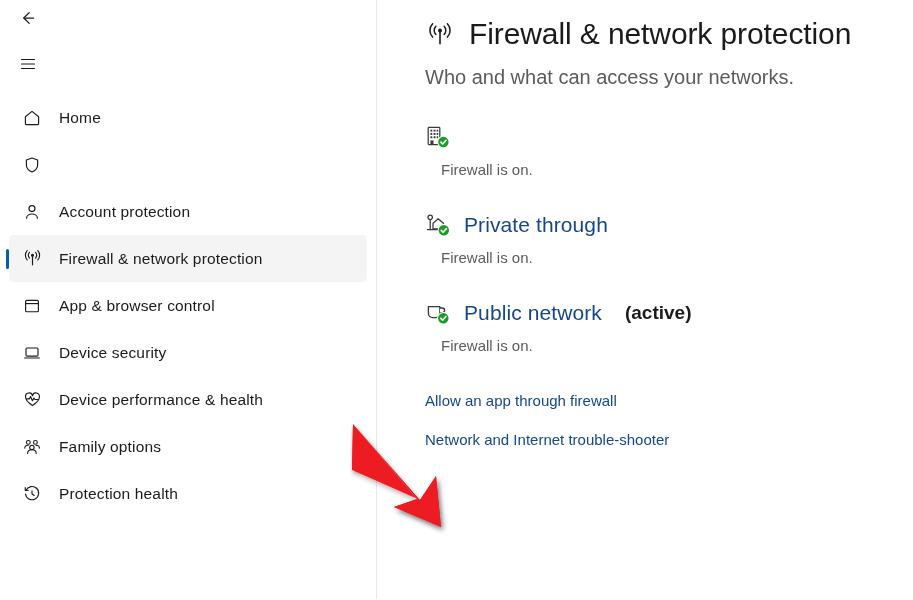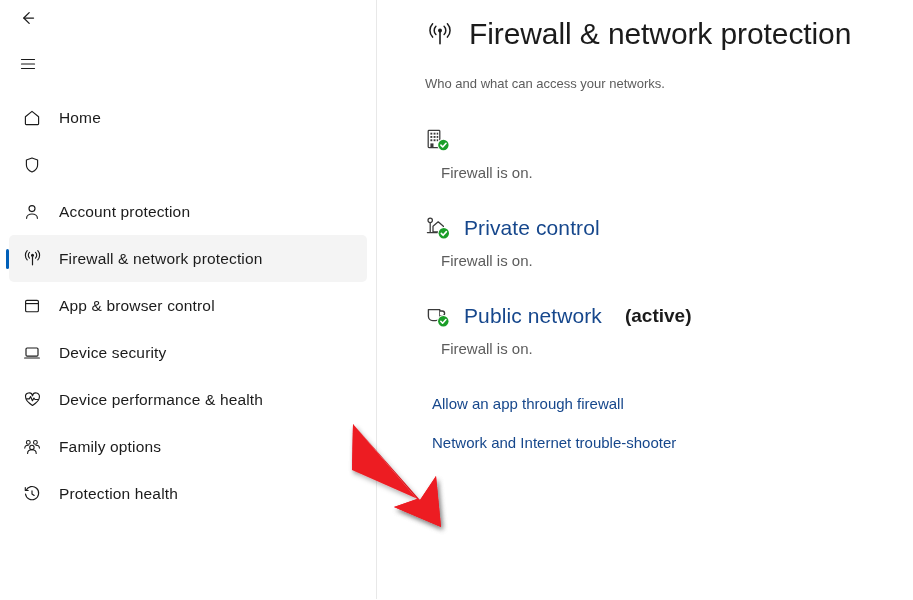--- a/index.html
+++ b/index.html
@@ -121,22 +121,22 @@
   }
   .page-title {
     font-size: 30px;
     font-weight: 400;
     color: #1b1b1b;
     letter-spacing: -0.1px;
     line-height: 1.1;
   }
 
   .page-sub {
-    margin-top: 26px;
-    font-size: 13px;
+    margin-top: 14px;
+    font-size: 20px;
     color: #5c5c5c;
     line-height: 1.3;
   }
 
   .sections { margin-top: 34px; }
 
   .section { margin-bottom: 34px; }
 
   .section-head {
     display: flex;
@@ -167,21 +167,21 @@
     margin-left: 10px;
   }
 
   .section-status {
     margin-top: 11px;
     margin-left: 16px;
     font-size: 15px;
     color: #5c5c5c;
   }
 
-  .links { margin-top: 38px; margin-left: 7px; }
+  .links { margin-top: 38px; }
   .page-link {
     display: block;
     font-size: 15px;
     color: #16478c;
     text-decoration: none;
     margin-bottom: 22px;
     cursor: pointer;
     width: max-content;
   }
 
@@ -366,21 +366,21 @@
             <svg width="26" height="26" viewBox="0 0 26 26" fill="none">
               <circle cx="5.2" cy="5.3" r="2.2" stroke="#3a3a3a" stroke-width="1.25" fill="#fff"></circle>
               <path d="M5.2 7.6v9.4" stroke="#3a3a3a" stroke-width="1.25" stroke-linecap="round"></path>
               <path d="M8.0 11.3 13.2 6.8l5.2 4.5v5.5H8.0v-5.5Z" stroke="#3a3a3a" stroke-width="1.25" stroke-linejoin="round" fill="#fff"></path>
               <path d="M2.4 17.6h17.6" stroke="#3a3a3a" stroke-width="1.25" stroke-linecap="round"></path>
               <circle cx="18.8" cy="18.3" r="6.2" fill="#ffffff"></circle>
               <circle cx="18.8" cy="18.3" r="5.2" fill="#1a9e28"></circle>
               <path d="m16.3 18.4 1.8 1.9 3.3-3.7" stroke="#ffffff" stroke-width="1.6" stroke-linecap="round" stroke-linejoin="round" fill="none"></path>
             </svg>
           </span>
-          <a class="section-link">Private control</a>
+          <a class="section-link">Private through</a>
         </div>
         <div class="section-status">Firewall is on.</div>
       </div>
 
       <div class="section">
         <div class="section-head">
           <span class="section-icon">
             <svg width="26" height="26" viewBox="0 0 26 26" fill="none">
               <path d="M3.4 6.6h11.4v6.7a4.3 4.3 0 0 1-4.3 4.3H7.7a4.3 4.3 0 0 1-4.3-4.3V6.6Z" stroke="#3a3a3a" stroke-width="1.35" stroke-linejoin="round" fill="#fff"></path>
               <path d="M14.9 8.0h2.3a2.4 2.4 0 0 1 0 4.8h-2.3" stroke="#3a3a3a" stroke-width="1.35" stroke-linejoin="round" fill="#fff"></path>

